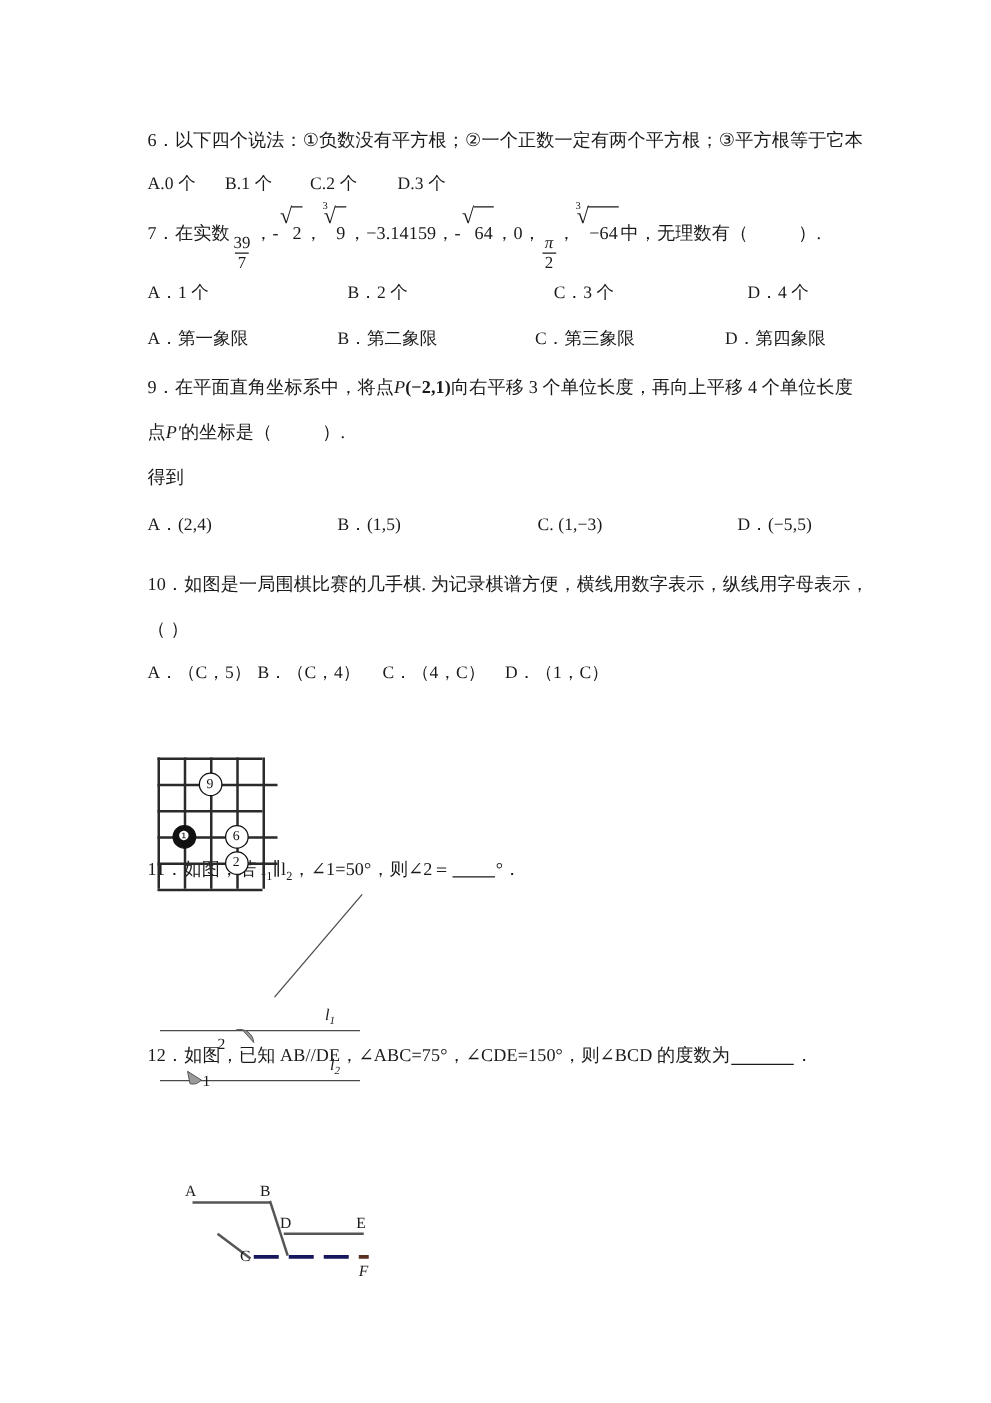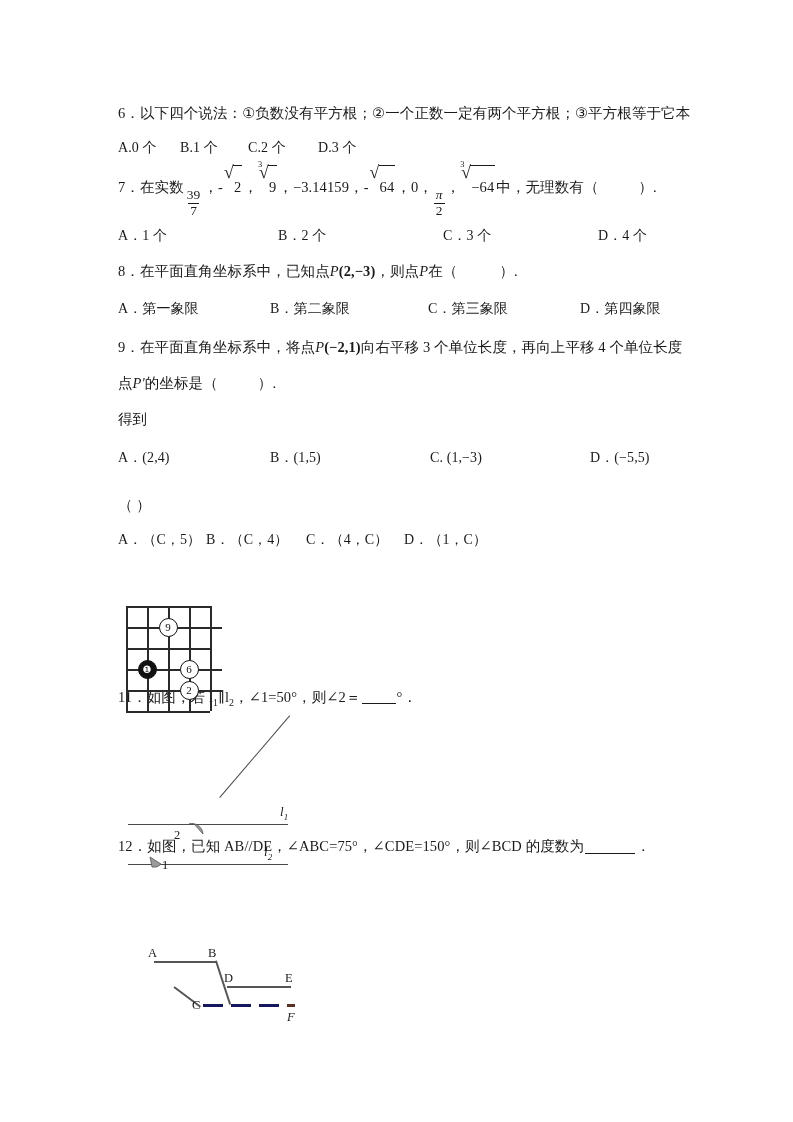--- a/index.html
+++ b/index.html
@@ -219,23 +219,20 @@
             <span class="num mi">π</span>
             <span class="den">2</span>
           </span><span>，</span><span class="rad"><span class="idx">3</span><span class="radsign">√</span><span class="radicand">−64</span></span><span>中，无理数有（</span><span style="display:inline-block;width:40px"></span><span>）.</span>
       </div>
       <div class="opts">
         <span style="display:inline-block;width:160px">A．1 个</span><span style="display:inline-block;width:165px">B．2 个</span><span style="display:inline-block;width:155px">C．3 个</span><span>D．4 个</span>
       </div>
     </div>
 
     <div class="qblock">
-      <div class="qline">
-        <span>8．</span><span>在平面直角坐标系中，已知点</span><span class="mi">P</span><span class="mb">(2,−3)</span><span>，则点</span><span class="mi">P</span><span>在（</span><span style="display:inline-block;width:42px"></span><span>）.</span>
-      </div>
       <div class="opts" style="line-height:40px">
         <span style="display:inline-block;width:152px">A．第一象限</span><span style="display:inline-block;width:158px">B．第二象限</span><span style="display:inline-block;width:152px">C．第三象限</span><span>D．第四象限</span>
       </div>
     </div>
 
     <div class="qblock">
       <div class="qline">
         <span>9．</span><span>在平面直角坐标系中，将点</span><span class="mi">P</span><span class="mb">(−2,1)</span><span>向右平移 3 个单位长度，再向上平移 4 个单位长度</span>
       </div>
       <div class="qline">
@@ -243,20 +240,23 @@
       </div>
       <div class="qline">
         <span>得到</span>
       </div>
       <div class="opts" style="line-height:42px">
         <span style="display:inline-block;width:152px">A．(2,4)</span><span style="display:inline-block;width:160px">B．(1,5)</span><span style="display:inline-block;width:160px">C. (1,−3)</span><span>D．(−5,5)</span>
       </div>
     </div>
 
     <div class="qblock" style="margin-top:8px">
+      <div class="qline">
+        <span>10．</span><span>如图是一局围棋比赛的几手棋. 为记录棋谱方便，横线用数字表示，纵线用字母表示，</span>
+      </div>
       <div class="qline">
         <span>（    ）</span>
       </div>
       <div class="opts">
         <span style="display:inline-block;width:88px">A．（C，5）</span><span style="display:inline-block;width:100px">B．（C，4）</span><span style="display:inline-block;width:98px">C．（4，C）</span><span>D．（1，C）</span>
       </div>
     </div>
 
     <div style="height:122px"></div>
 
@@ -308,21 +308,21 @@
 
     <svg class="arcfill" style="left:52px; top:20px;" width="34" height="26" viewBox="0 0 34 26">
       <path d="M 9 6 A 11 11 0 0 1 23 16 L 14 6 Z" fill="#9a9a9a" stroke="#555" stroke-width="0.8"></path>
     </svg>
 
     <svg class="arcfill" style="left:18px; top:58px;" width="24" height="22" viewBox="0 0 24 22">
       <path d="M 4 1 L 15 8 A 9 9 0 0 1 6 11 Z" fill="#9a9a9a" stroke="#555" stroke-width="0.8"></path>
     </svg>
     <div class="anglelbl" style="left:46px; top:30px;">2</div>
     <div class="anglelbl" style="left:34px; top:60px;">1</div>
-    <div class="lbl" style="left:152px; top:6px;"><span>l</span><sub>1</sub></div>
+    <div class="lbl" style="left:132px; top:6px;"><span>l</span><sub>1</sub></div>
     <div class="lbl" style="left:136px; top:46px;"><span>l</span><sub>2</sub></div>
   </div>
 
   <div class="fig-bcd">
 
     <div class="seg" style="left:6px; top:21px; width:62px; height:1.6px;"></div>
 
     <div class="seg" style="left:67px; top:21px; width:1.8px; height:46px; transform: rotate(-18deg); transform-origin: top left;"></div>
 
     <div class="seg" style="left:53px; top:66px; width:1.6px; height:33px; transform: rotate(127deg); transform-origin: top left;"></div>

